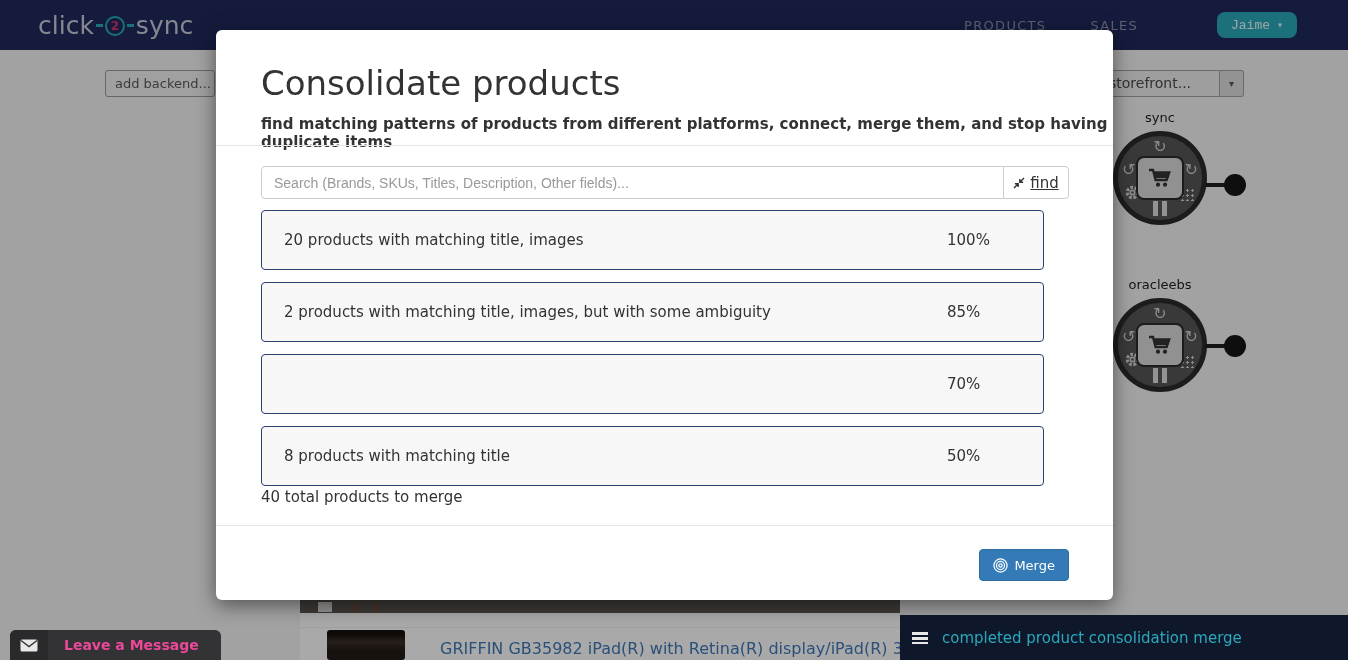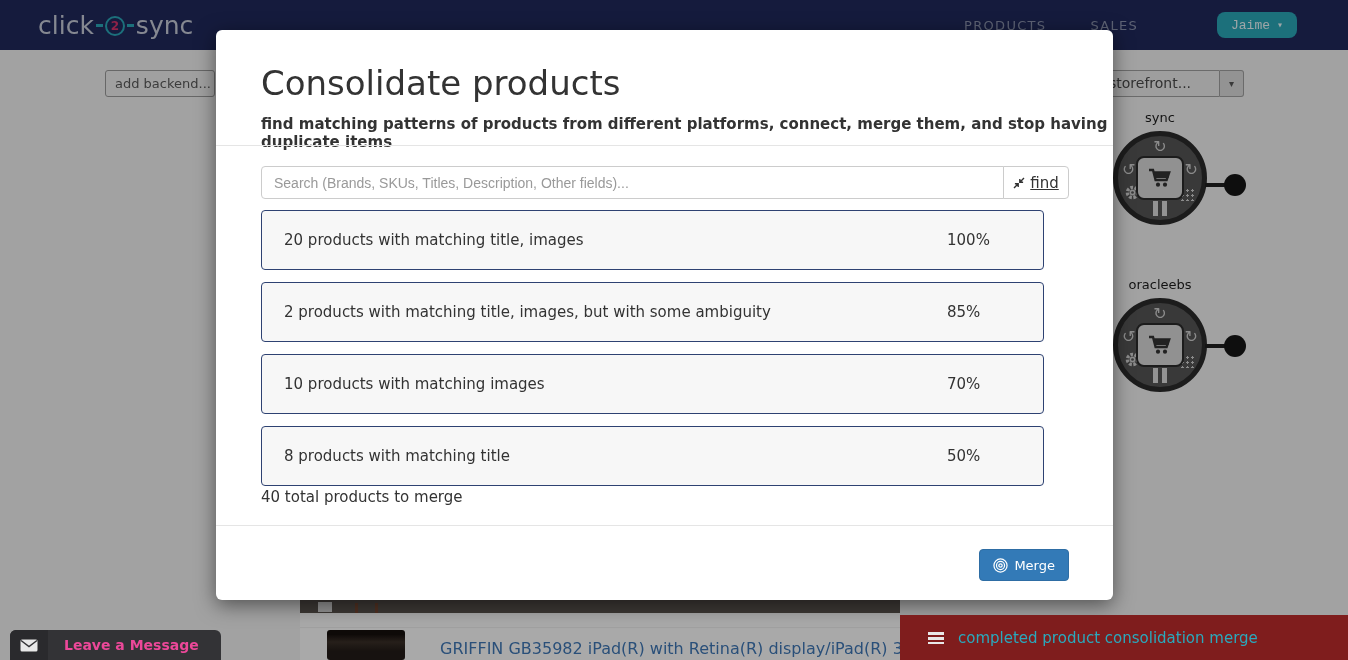--- a/index.html
+++ b/index.html
@@ -98,21 +98,21 @@
     font-family:inherit; display:flex; align-items:center; gap:6px; cursor:pointer; }
 
   
   .chat-widget { position:absolute; left:10px; top:630px; height:30px; z-index:200;
     background:#333336; border-radius:6px 6px 0 0; display:flex; align-items:center; cursor:pointer; }
   .chat-env-box { width:38px; height:30px; display:flex; align-items:center; justify-content:center;
     background:#2a2a2d; border-radius:6px 0 0 0; }
   .chat-label { color:#ec4899; font-size:14px; font-weight:bold; padding:0 22px 0 16px; }
 
   .notification-bar { position:absolute; left:900px; top:615px; width:448px; height:45px; z-index:200;
-    background:#7f1d1d; display:flex; align-items:center; padding-left:28px; gap:14px; }
+    background:#0f172a; display:flex; align-items:center; padding-left:12px; gap:14px; }
   .notif-list-icon { width:16px; height:12px;
     background:repeating-linear-gradient(#e8e8e8 0 3px, transparent 3px 5px); }
   .notification-text { color:#2aa9bd; font-size:15px; }
 </style>
 </head>
 <body>
 
 <div id="screen">
 
   <div class="app-header">
@@ -234,21 +234,20 @@
     <div class="match-list">
       <div class="match-row">
         <span class="match-label">20 products with matching title, images</span>
         <span class="match-percent">100%</span>
       </div>
       <div class="match-row">
         <span class="match-label">2 products with matching title, images, but with some ambiguity</span>
         <span class="match-percent">85%</span>
       </div>
       <div class="match-row">
-        <span class="match-label">10 products with matching images</span>
         <span class="match-percent">70%</span>
       </div>
       <div class="match-row">
         <span class="match-label">8 products with matching title</span>
         <span class="match-percent">50%</span>
       </div>
     </div>
 
     <div class="total-text">40 total products to merge</div>
     <div class="modal-divider divider-foot"></div>

